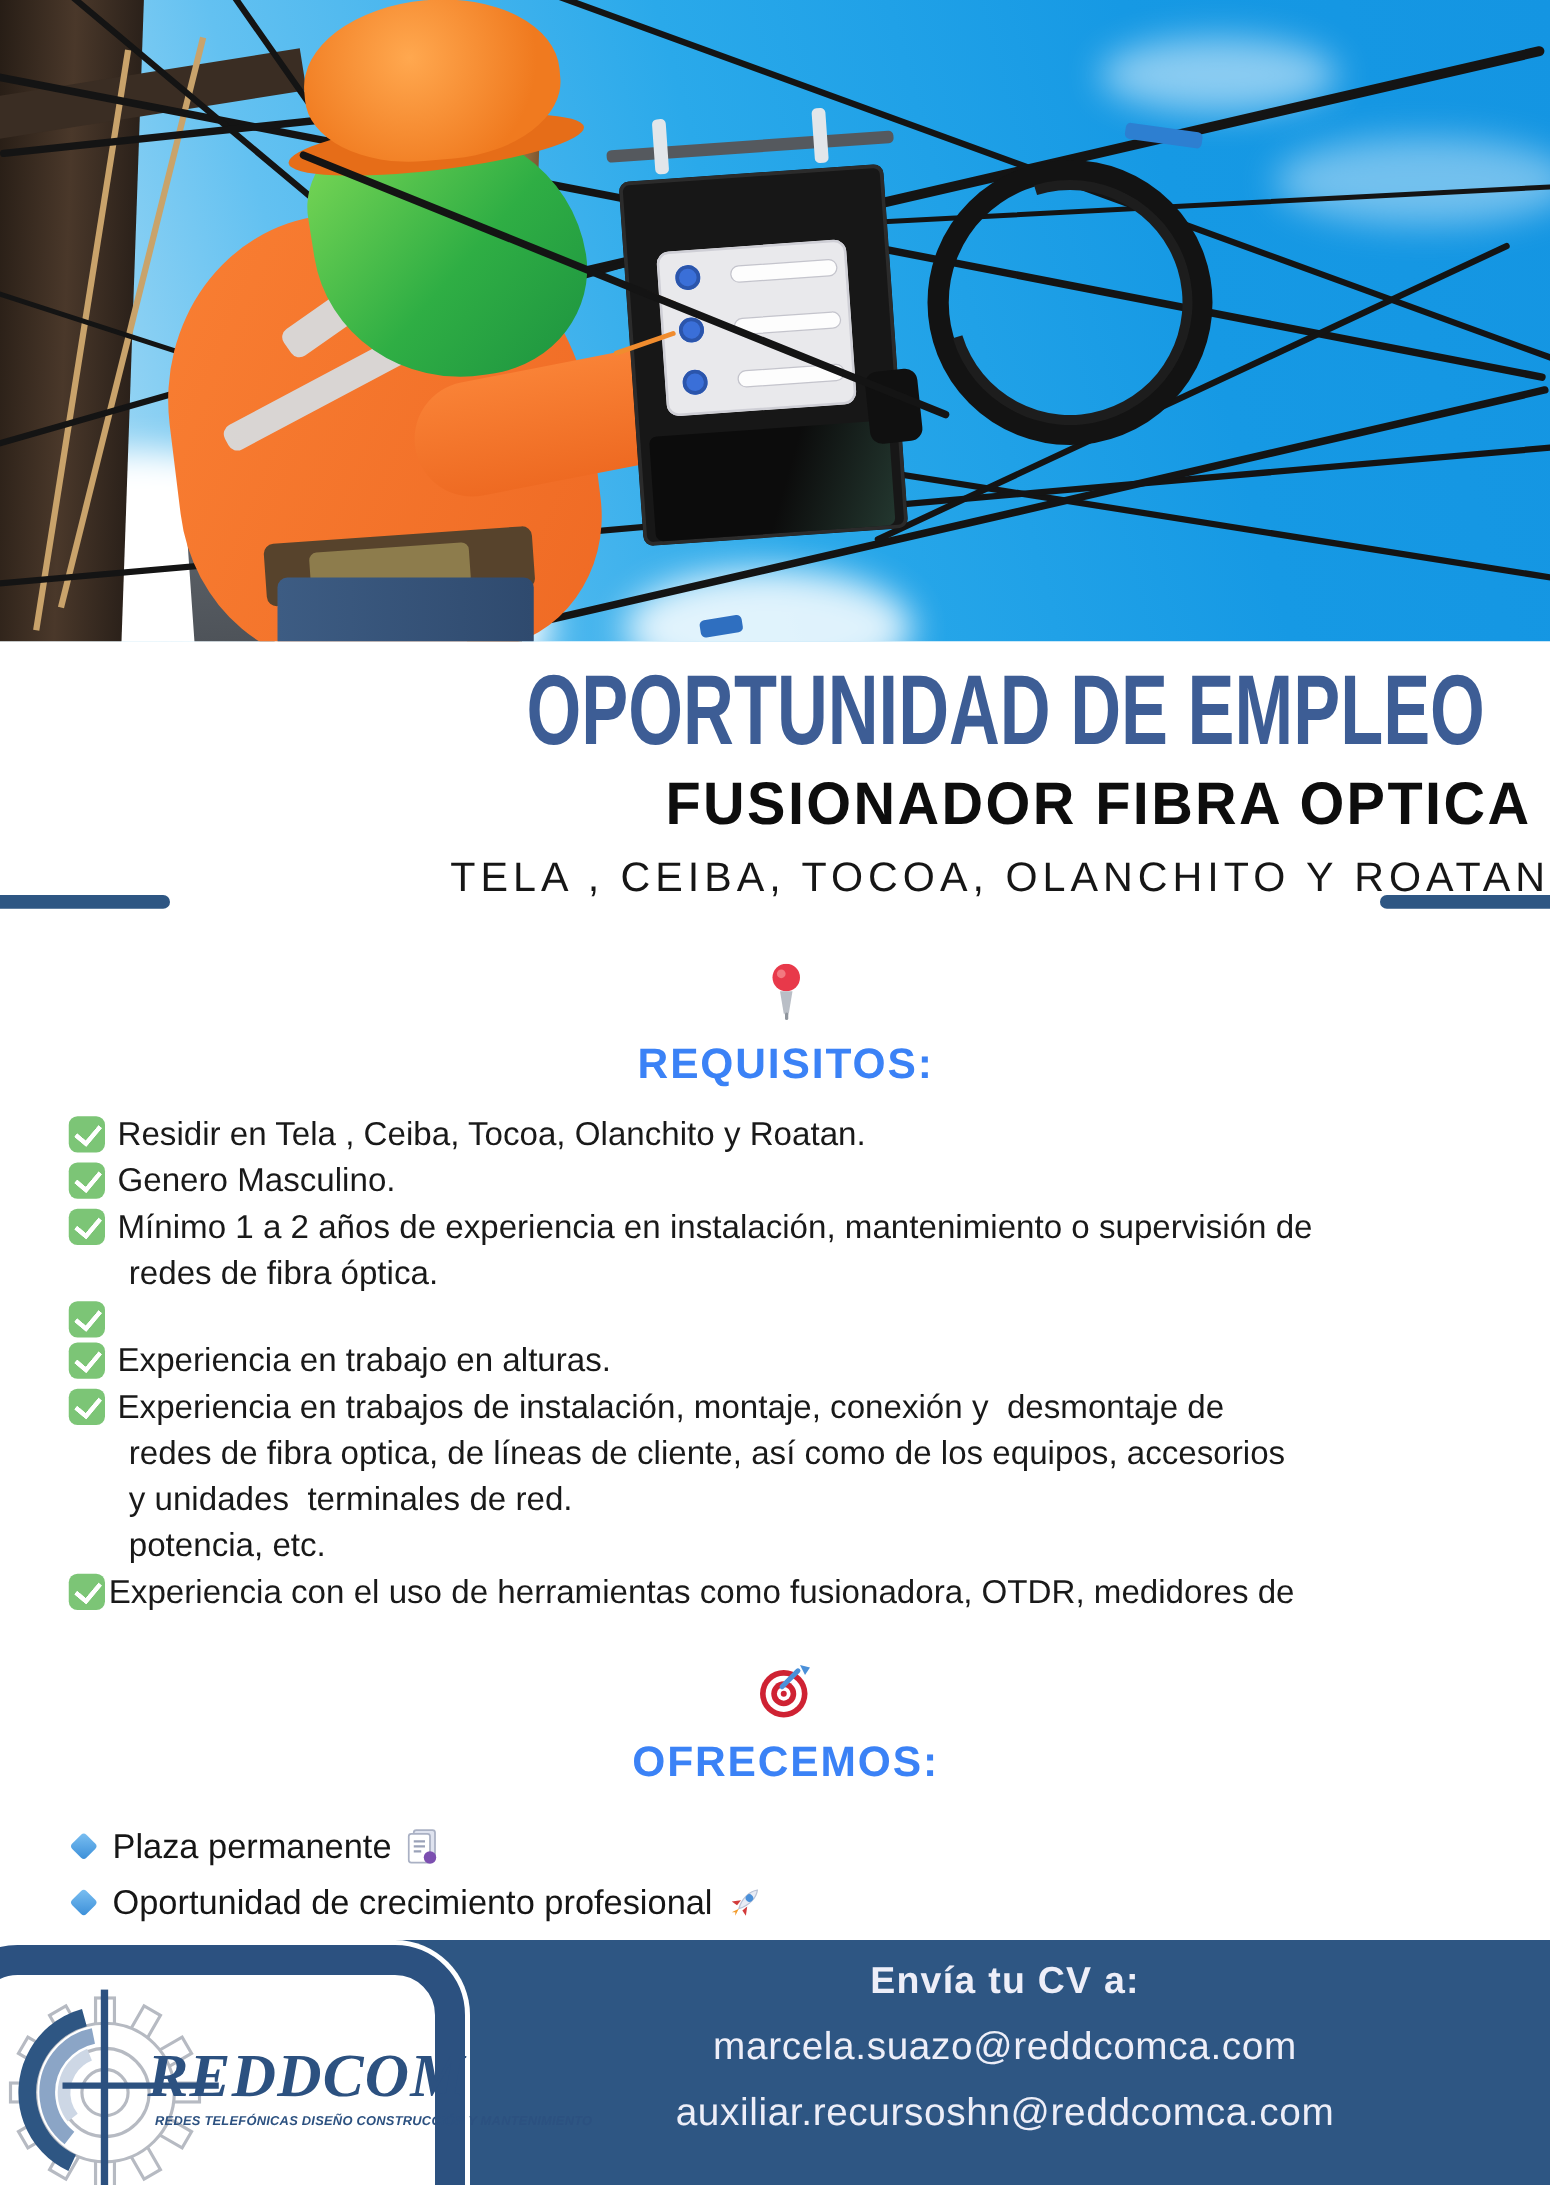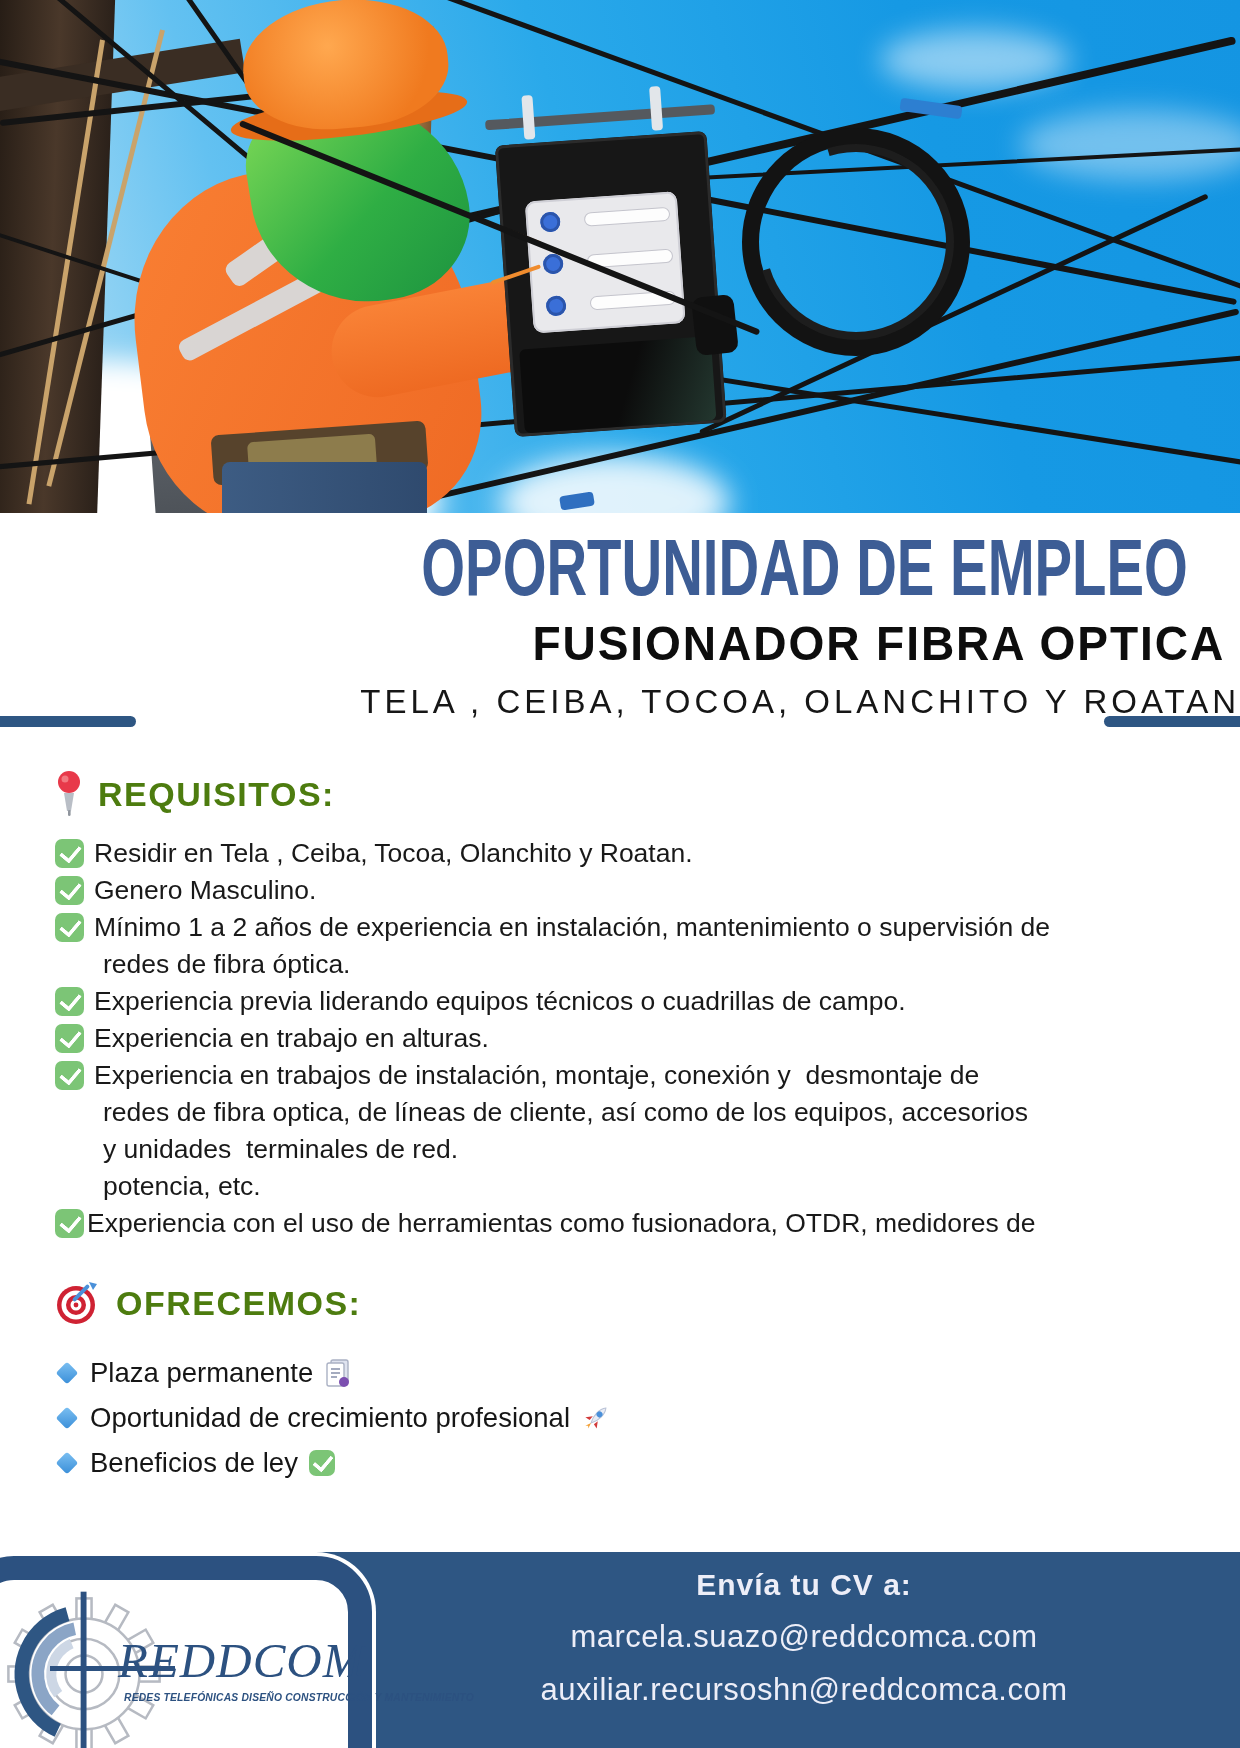--- a/index.html
+++ b/index.html
@@ -65,21 +65,21 @@
   .sub-title { margin-top:10px; font-size:48px; font-weight:bold; color:#0d0d0d; letter-spacing:2px; line-height:54px; }
   .sub-title span { display:inline-block; transform:scaleX(0.96); white-space:pre; }
   .locations { margin-top:12px; font-size:33px; letter-spacing:4px; color:#161616; white-space:pre; }
   .bar { position:absolute; top:716px; height:11px; width:136px; background:#2e5683; }
   .bar.left { left:0; border-radius:0 6px 6px 0; }
   .bar.right { right:0; border-radius:6px 0 0 6px; }
 
   
   .content { padding:0 38px 0 55px; }
   .sec-heading { display:flex; align-items:center; gap:15px; font-size:34px; font-weight:bold;
-    letter-spacing:1.5px; color:#4d7c0f; }
+    letter-spacing:1.5px; color:#3b82f6;flex-direction:column; }
   .req-heading { margin-top:50px; }
   .ofr-heading { margin-top:38px; }
   .req-list { margin-top:18px; }
   .req-row { display:flex; align-items:flex-start; font-size:26.5px; line-height:37px; color:#191919; }
   .check-icon { flex:none; width:29px; height:29px; margin:4px 10px 0 0; background:#7cc576; border-radius:7px; position:relative; }
   .check-icon::after { content:""; position:absolute; left:9px; top:3px; width:9px; height:16px;
     border-right:4px solid #fff; border-bottom:4px solid #fff; transform:rotate(40deg); border-radius:1px; }
   .check-sm { width:26px; height:26px; margin:0; }
   .check-sm::after { left:8px; top:2px; width:8px; height:15px; }
   .req-row.cont { padding-left:48px; }
@@ -96,21 +96,21 @@
   .footer { position:absolute; left:0; right:0; bottom:0; height:200px; background:#fff; overflow:hidden; }
   .cv-panel { position:absolute; left:100px; right:0; top:4px; bottom:0; background:#2e5683; }
   .cv-block { position:absolute; left:398px; right:30px; top:20px; text-align:center; color:#edeef8; }
   .cv-title { font-size:30px; font-weight:bold; letter-spacing:1px; }
   .cv-email { font-size:31px; margin-top:17px; letter-spacing:0.5px; }
   .logo-box { position:absolute; left:-42px; top:8px; width:414px; height:250px; background:#fff;
     border:24px solid #2c5180; border-radius:56px; box-shadow:0 0 0 4px #ffffff; }
   .logo-wrap { position:absolute; left:18px; top:10px; width:360px; height:180px; }
   .logo-gear { position:absolute; left:0; top:0; }
   .logo-text { position:absolute; left:118px; top:42px; font-family:"Liberation Serif", serif;
-    font-style:italic; font-weight:normal; font-size:49px; color:#2c5180; letter-spacing:1px; }
+    font-style:italic; font-weight:bold; font-size:49px; color:#2c5180; letter-spacing:1px; }
   .logo-strike { position:absolute; left:50px; top:76px; width:125px; height:5px; background:#2c5180; }
   .logo-tagline { position:absolute; left:124px; top:102px; font-size:10.3px; font-weight:bold; font-style:italic;
     color:#2c5180; letter-spacing:0.2px; white-space:nowrap; }
 </style>
 </head>
 <body>
 
 <div class="page">
 
   <div class="photo">
@@ -212,21 +212,20 @@
       </div>
       <div class="req-row">
         <span class="check-icon"></span>
         <span class="req-text">Mínimo 1 a 2 años de experiencia en instalación, mantenimiento o supervisión de</span>
       </div>
       <div class="req-row cont">
         <span class="req-text">redes de fibra óptica.</span>
       </div>
       <div class="req-row">
         <span class="check-icon"></span>
-        <span class="req-text">Experiencia previa liderando equipos técnicos o cuadrillas de campo.</span>
       </div>
       <div class="req-row">
         <span class="check-icon"></span>
         <span class="req-text">Experiencia en trabajo en alturas.</span>
       </div>
       <div class="req-row">
         <span class="check-icon"></span>
         <span class="req-text">Experiencia en trabajos de instalación, montaje, conexión y  desmontaje de</span>
       </div>
       <div class="req-row cont">

